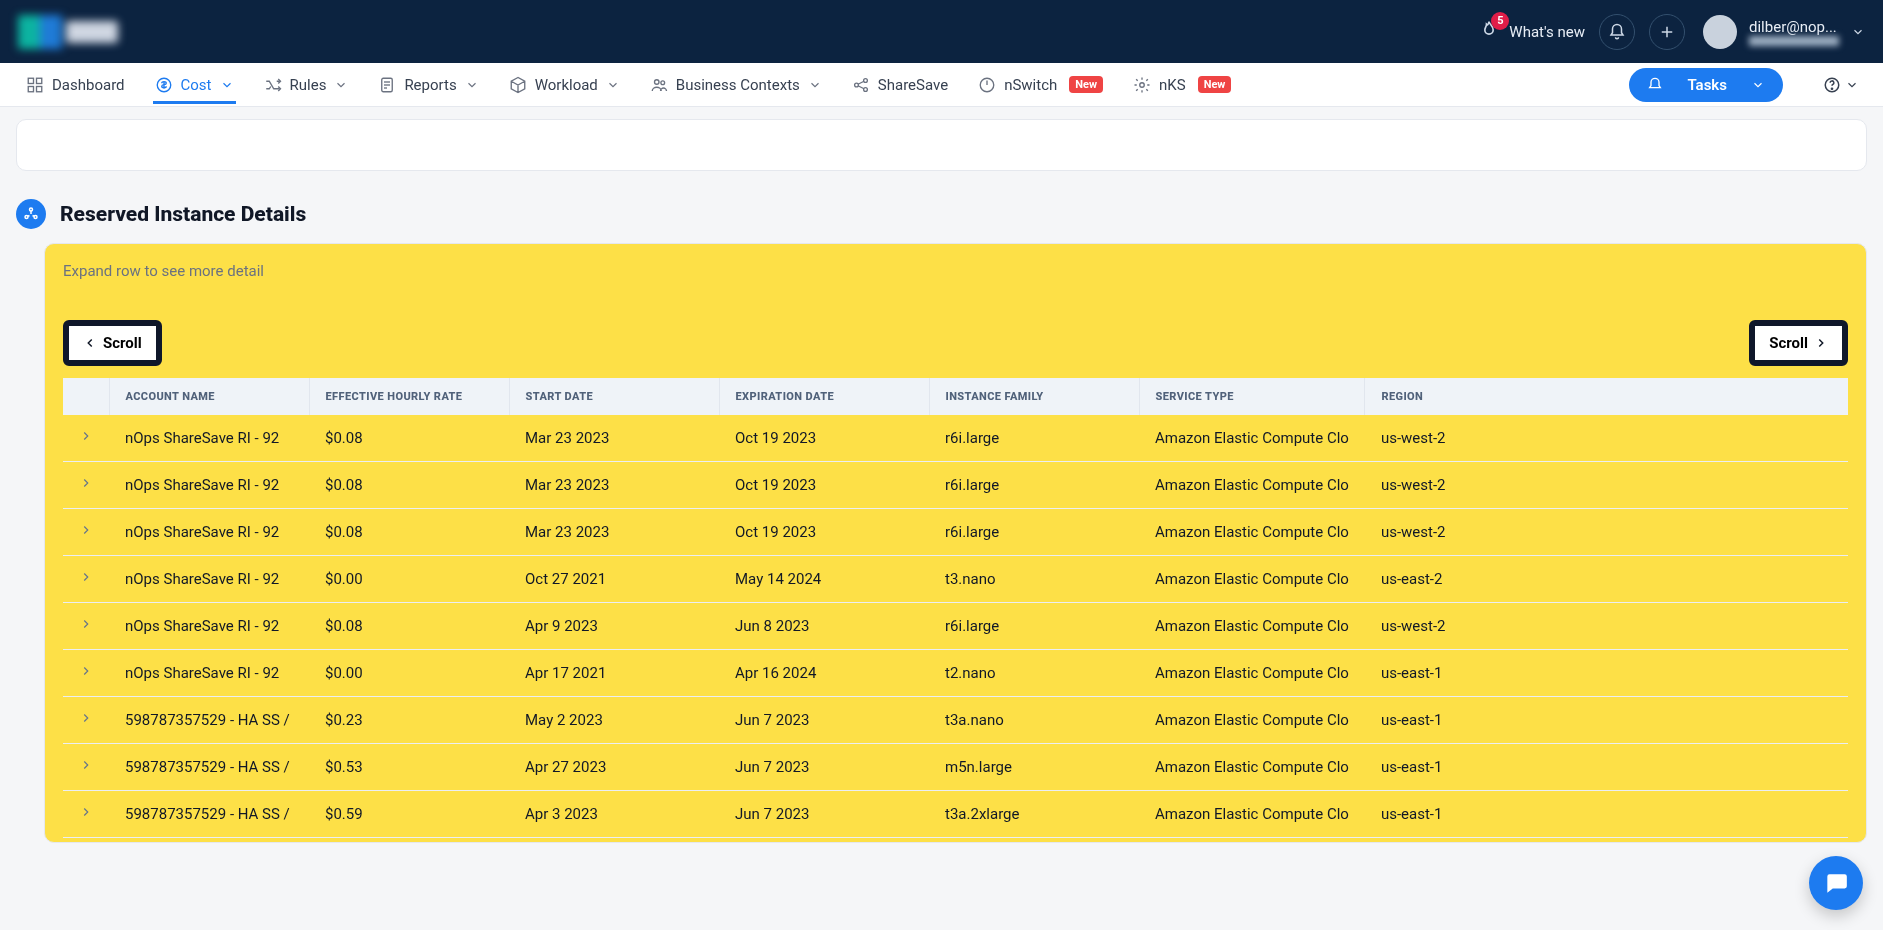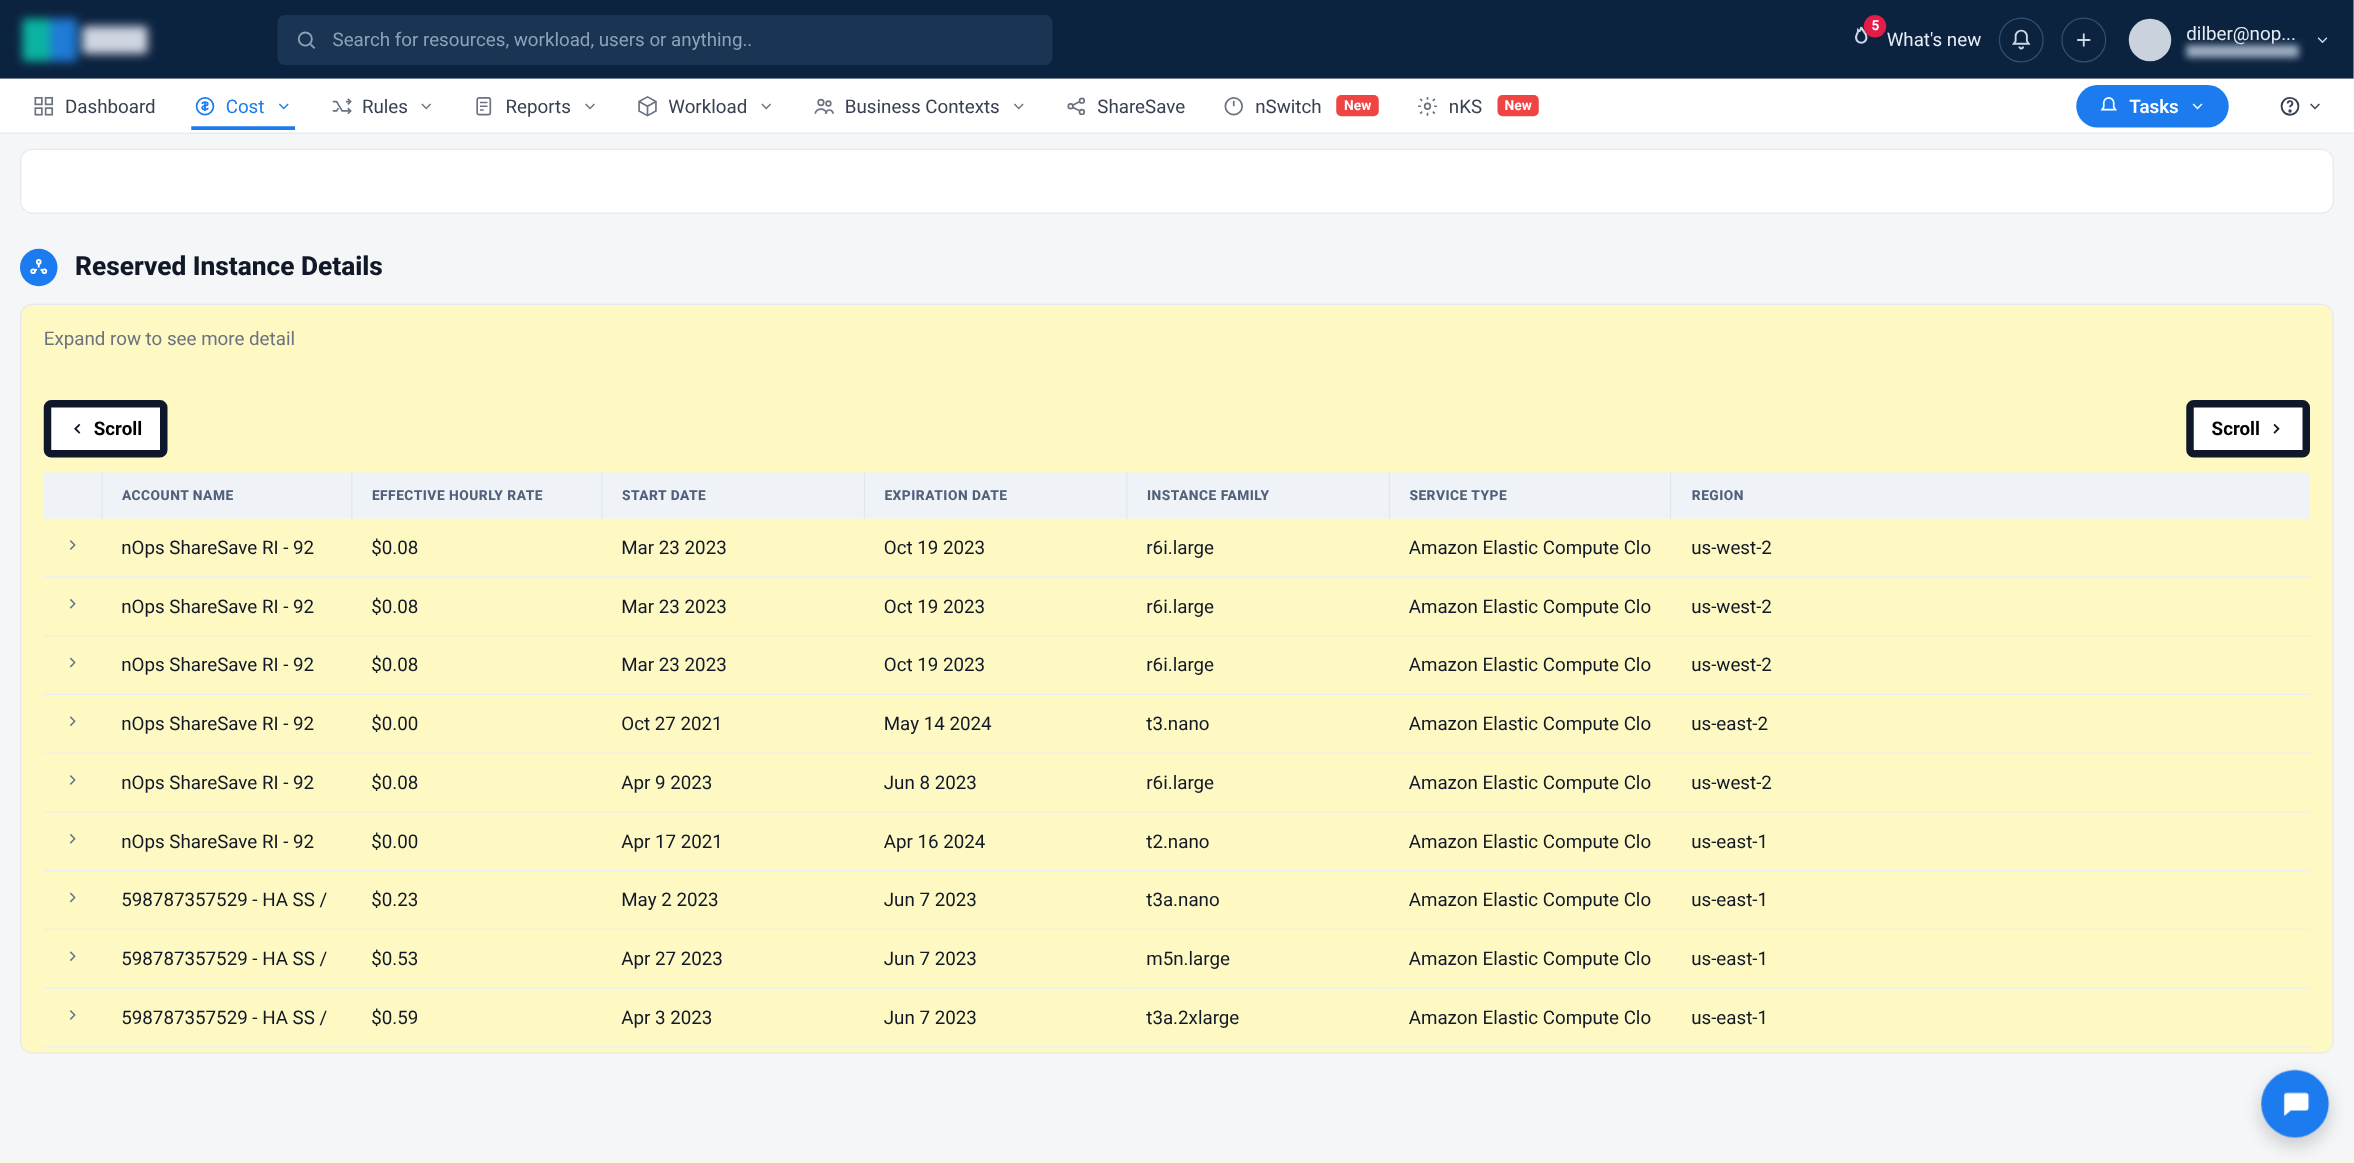--- a/index.html
+++ b/index.html
@@ -60,33 +60,33 @@
     display:flex; align-items:center; padding:0 24px; gap:26px;
     font-size:15px; color:#374151;
   }
   .navitem { display:flex; align-items:center; gap:8px; cursor:pointer; padding:10px 2px;}
   .navitem.active { color:#1d7bf0; border-bottom:3px solid #1d7bf0; padding-bottom:7px;}
   .navitem svg { stroke:#6b7280; }
   .navitem.active svg{ stroke:#1d7bf0; }
   .nav-spacer{flex:1;}
   .tag { font-size:11px; font-weight:700; color:#fff; padding:2px 6px; border-radius:4px; margin-left:4px;}
   .tag.red{ background:#ef4444;}
-  .tasksbtn { background:#1d7bf0; color:#fff; border:none; border-radius:20px; padding:8px 18px; font-size:15px; font-weight:600; display:flex; align-items:center; gap:8px; cursor:pointer;}
+  .tasksbtn { background:#1d7bf0; color:#fff; border:none; border-radius:20px; padding:8px 18px; font-size:15px; font-weight:600; display:flex; align-items:center; gap:24px; cursor:pointer;}
   .helpbtn { display:flex; align-items:center; gap:4px; color:#374151; cursor:pointer; margin-left:14px;}
 
   
   .page { padding: 0 16px; border-radius: 32px; }
   .blankcard { background:#fff; border:1px solid #e5e8ee; border-radius:10px; height:52px; margin-top:12px;}
   .section { margin-top:28px; }
   .section-head { display:flex; align-items:center; gap:14px; margin-bottom:4px;}
   .section-iconwrap { background:#1d7bf0; width:30px; height:30px; border-radius:50%; display:flex; align-items:center; justify-content:center;}
   .section-title { font-size:21px; font-weight:800; color:#111827;}
   .card {
-    background:#fef9c3; border:1px solid #e5e8ee; border-radius:10px;
-    padding:18px 18px 4px; margin-top:14px;
+    background:#fde047; border:1px solid #e5e8ee; border-radius:10px;
+    padding:18px 18px 4px; margin-top:14px;margin-left:28px;
   }
 
   .hintrow { display:flex; align-items:center; gap:16px; }
   .hint { color:#6b7280; font-size:15px; flex:1;}
   .datefld { background:#f3f5f8; height:38px; width:220px; border-radius:6px; display:flex; align-items:center; gap:10px; padding:0 12px; color:#374151; font-size:15px;}
 
   .scrollrow { display:flex; align-items:center; gap:12px; margin-top:40px; }
   .scrollbtn { background:#fff; border:6px solid #0f172a; border-radius:6px; padding:8px 14px; font-size:15px; font-weight:700; display:flex; align-items:center; gap:6px; cursor:pointer;}
   .scrollrow .grow{flex:1;}
 
@@ -101,27 +101,20 @@
   .chat-fab svg{ fill:#fff;}
 
   .chev{ width:14px; height:14px; }
 </style>
 </head>
 <body>
 
 <div class="topbar">
   <div class="logo"></div>
 
-  <div class="searchbox">
-    <svg width="18" height="18" viewBox="0 0 24 24" fill="none" stroke-width="2">
-        <circle cx="11" cy="11" r="7"></circle>
-        <line x1="21" y1="21" x2="16.5" y2="16.5"></line>
-      </svg>
-    <input type="text" placeholder="Search for resources, workload, users or anything.." style="">
-  </div>
 
   <div class="top-spacer"></div>
 
   <div class="whatsnew">
     <span class="flame">
       <svg width="20" height="20" viewBox="0 0 24 24" fill="none" stroke="#cdd8e6" stroke-width="2">
           <path d="M12 2c1 4 5 5 5 10a5 5 0 0 1-10 0c0-3 2-4 2-7 1 1 2 2 3-3z"></path>
         </svg>
       <span class="badge">5</span>
     </span>

